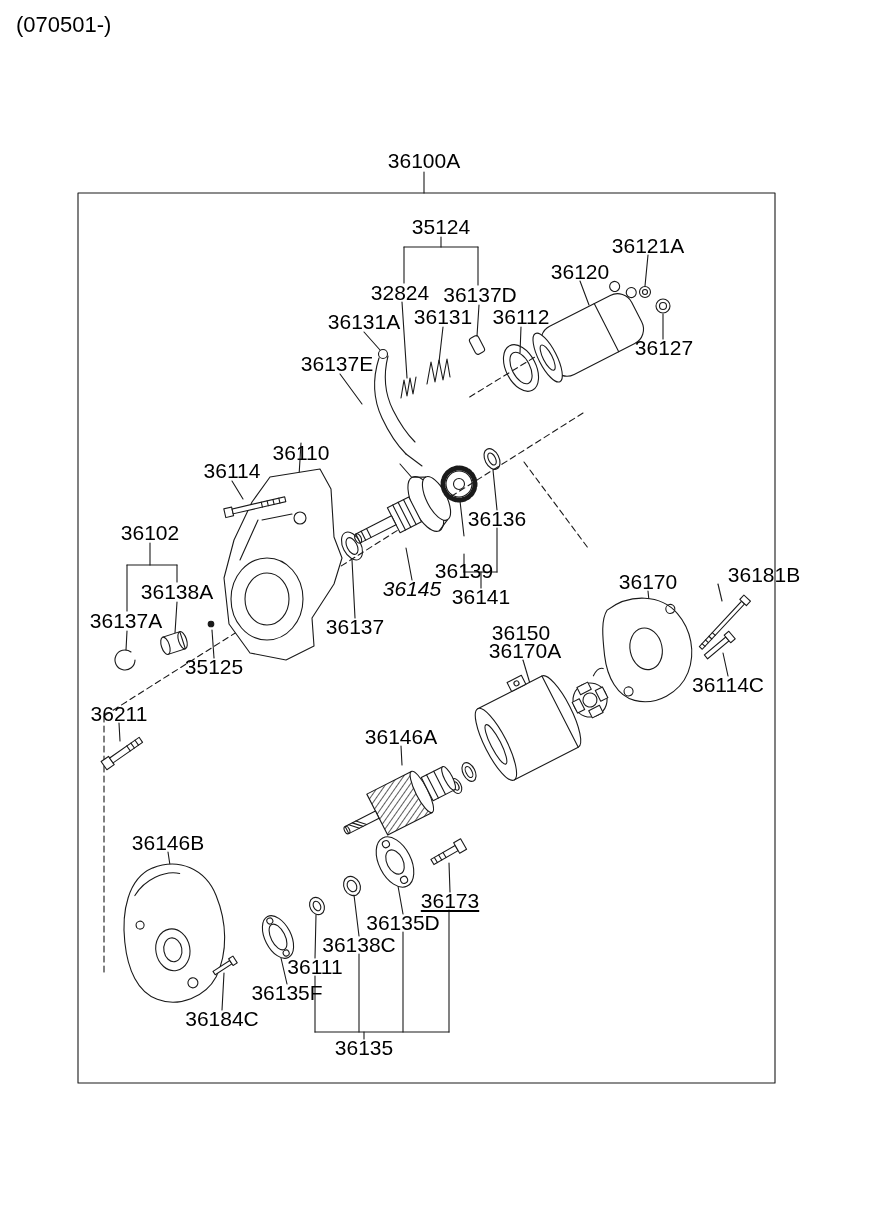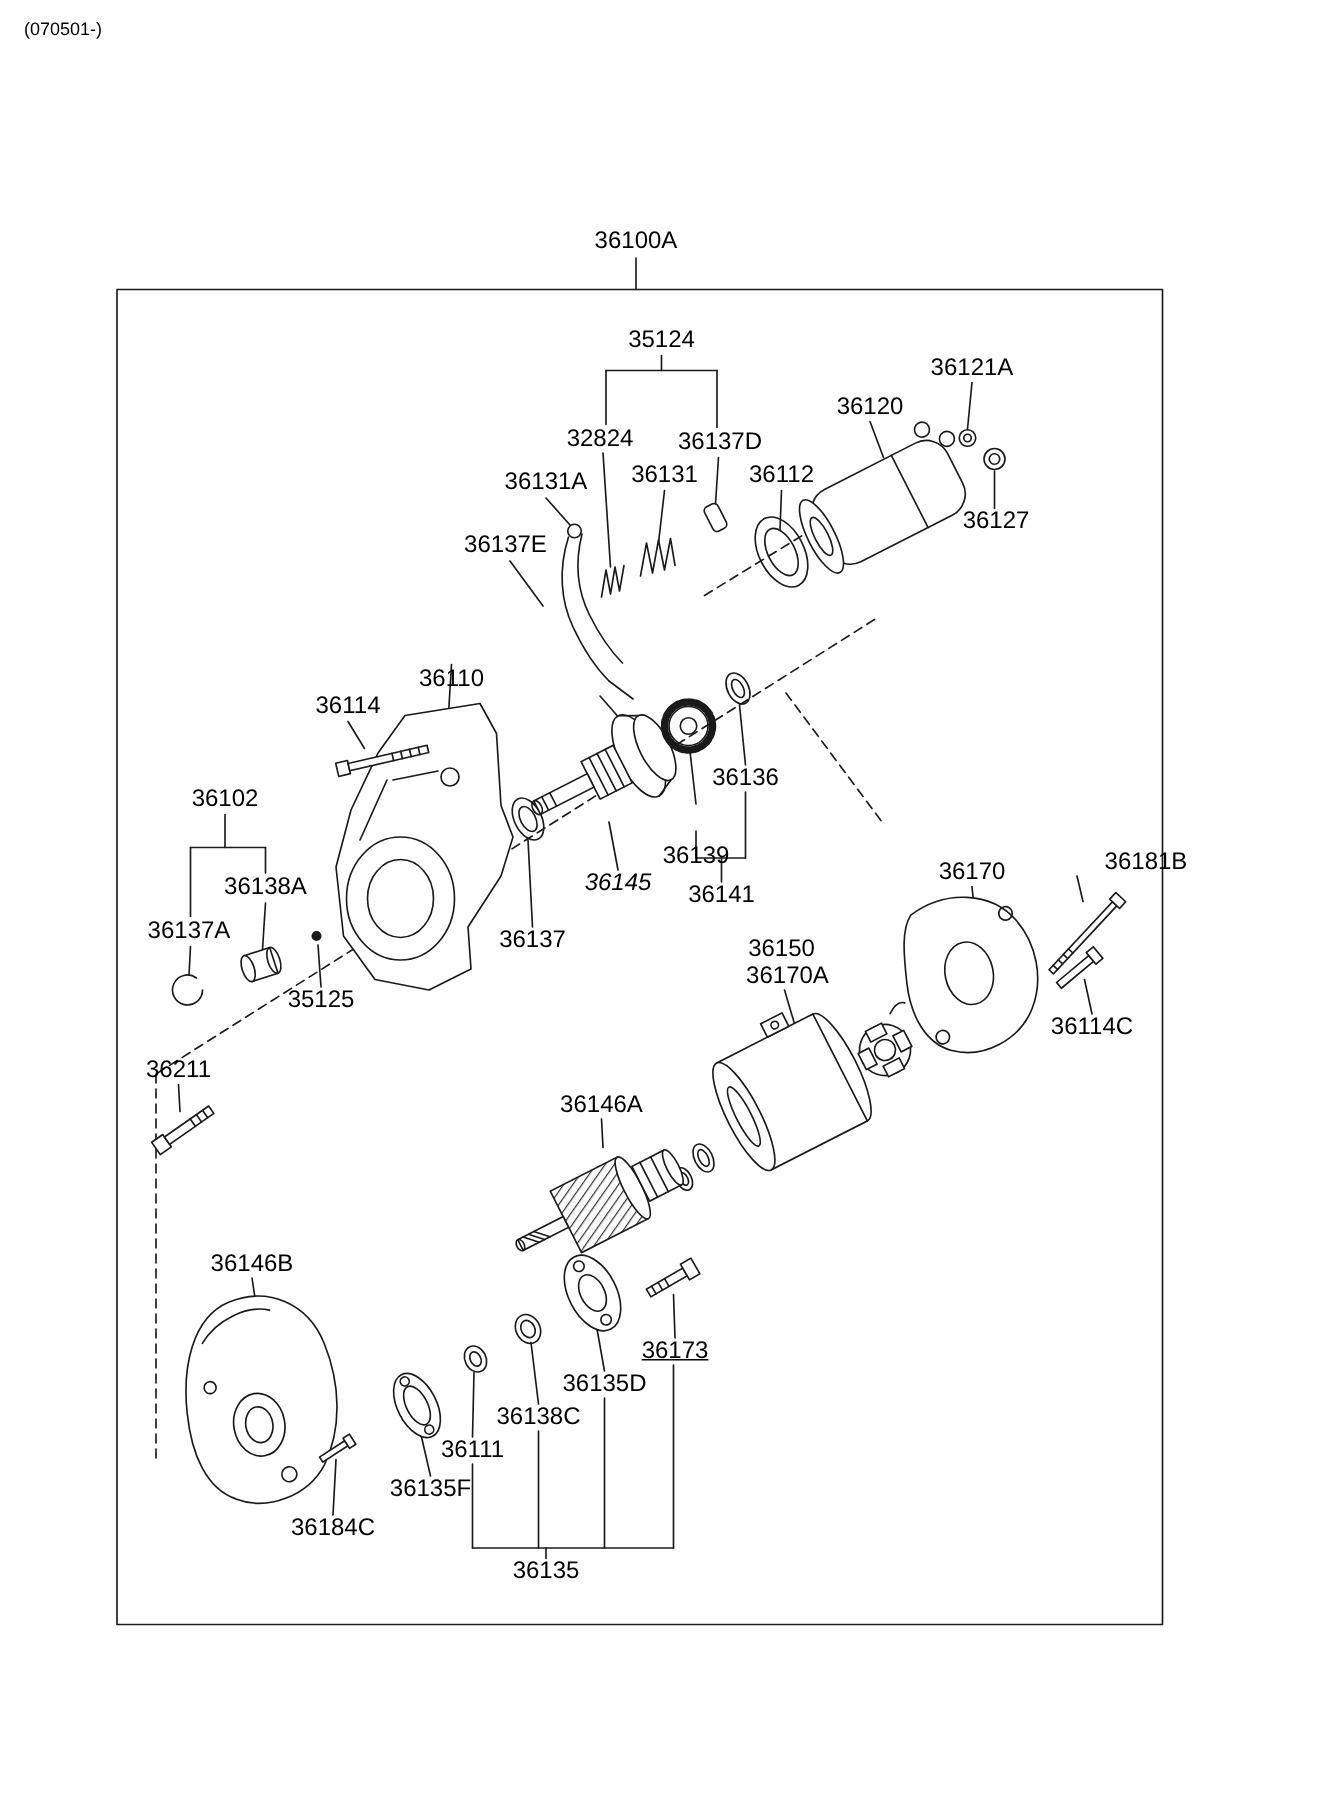--- a/index.html
+++ b/index.html
@@ -9,39 +9,39 @@
     width: 886px;
     height: 1211px;
     background: #ffffff;
     font-family: "Liberation Sans", sans-serif;
     overflow: hidden;
   }
   .header-code {
     position: absolute;
     left: 16px;
     top: 12px;
-    font-size: 12px;
+    font-size: 22px;
     color: #000000;
     white-space: nowrap;
   }
   svg.diagram {
     position: absolute;
     left: 0;
     top: 0;
   }
   #label-layer {
     position: absolute;
     left: 0; top: 0;
     width: 886px; height: 1211px;
     pointer-events: none;
   }
   .part-label {
     position: absolute;
     transform: translate(-50%, -50%);
-    font-size: 16px;
+    font-size: 21px;
     color: #000000;
     white-space: nowrap;
     background: transparent;
   }
 </style>
 </head>
 <body>
 
 <div class="page">
 

